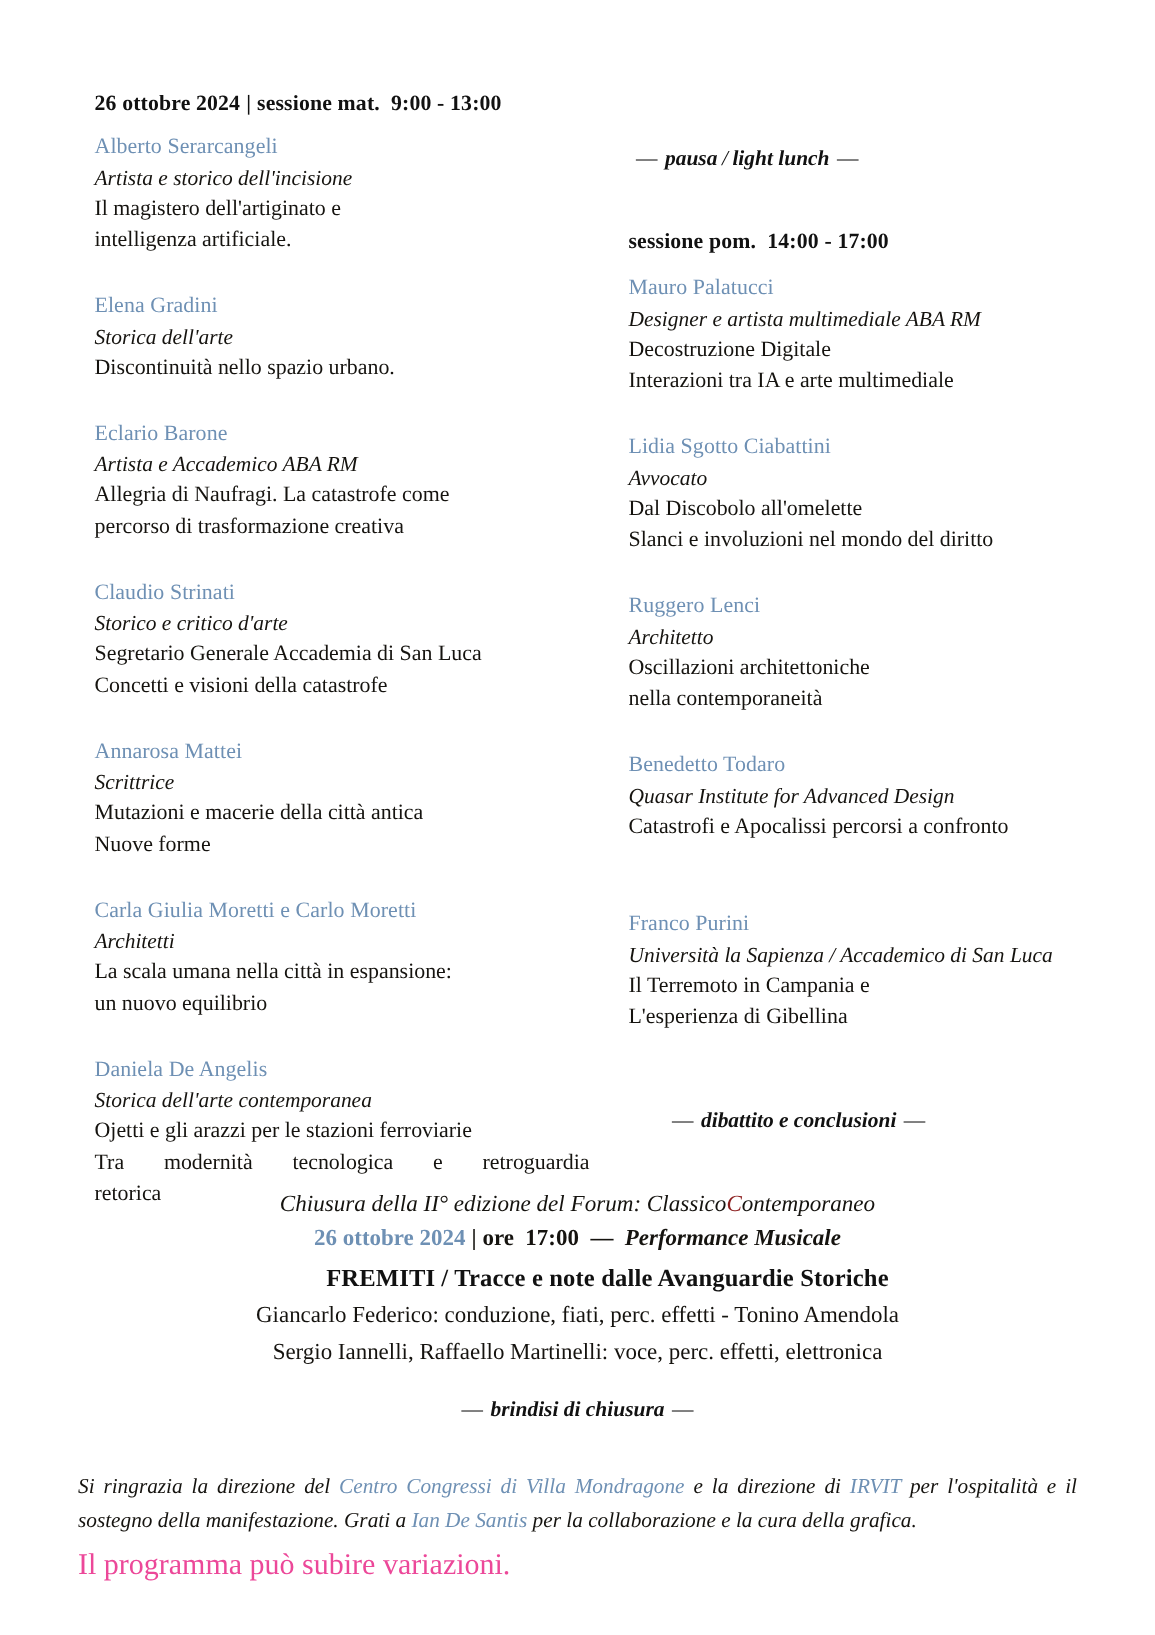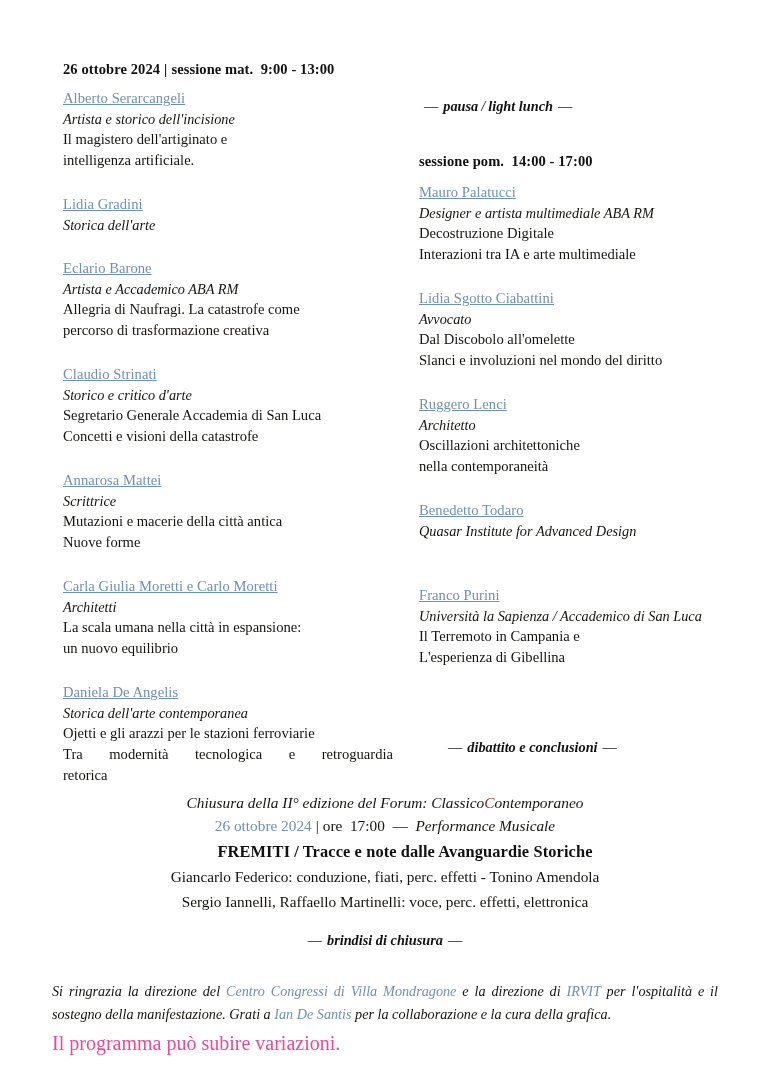--- a/index.html
+++ b/index.html
@@ -50,21 +50,20 @@
   }
 
   .entry {
     margin-bottom: 21px;
   }
   .entry-speaker {
     color: #6e90b4;
     font-size: 14.6px;
     line-height: 1.42;
     letter-spacing: 0.05px;
-    text-decoration: underline;
   }
   .entry-role {
     font-style: italic;
     font-size: 14.3px;
     line-height: 1.42;
     color: #15130f;
   }
   .entry-line {
     font-size: 14.6px;
     line-height: 1.44;
@@ -134,20 +133,21 @@
     color: #15130f;
   }
   .closing-line1 .hl-red {
     color: #8c1f1f;
     font-style: italic;
   }
   .closing-line2 {
     font-size: 15.3px;
     line-height: 1.62;
     color: #15130f;
+    font-weight: bold;
   }
   .closing-line2 .date-blue {
     color: #6e90b4;
   }
   .closing-line2 .pipe {
     padding: 0 4px;
   }
   .closing-line2 .ital {
     font-style: italic;
   }
@@ -223,22 +223,23 @@
   <div class="col-left">
 
     <div class="entry" style="margin-bottom:23px">
       <div class="entry-speaker">Alberto Serarcangeli</div>
       <div class="entry-role">Artista e storico dell'incisione</div>
       <div class="entry-line">Il magistero dell'artiginato e</div>
       <div class="entry-line">intelligenza artificiale.</div>
     </div>
 
     <div class="entry" style="margin-bottom:23px">
-      <div class="entry-speaker">Lidia Gradini</div>
+      <div class="entry-speaker">Elena Gradini</div>
       <div class="entry-role">Storica dell'arte</div>
+      <div class="entry-line">Discontinuità nello spazio urbano.</div>
     </div>
 
     <div class="entry" style="margin-bottom:23px">
       <div class="entry-speaker">Eclario Barone</div>
       <div class="entry-role">Artista e Accademico ABA RM</div>
       <div class="entry-line">Allegria di Naufragi. La catastrofe come</div>
       <div class="entry-line">percorso di trasformazione creativa</div>
     </div>
 
     <div class="entry" style="margin-bottom:23px">
@@ -291,20 +292,21 @@
     <div class="entry" style="margin-bottom:23px">
       <div class="entry-speaker">Ruggero Lenci</div>
       <div class="entry-role">Architetto</div>
       <div class="entry-line">Oscillazioni architettoniche</div>
       <div class="entry-line">nella contemporaneità</div>
     </div>
 
     <div class="entry" style="margin-bottom:44px">
       <div class="entry-speaker">Benedetto Todaro</div>
       <div class="entry-role">Quasar Institute for Advanced Design</div>
+      <div class="entry-line">Catastrofi e Apocalissi percorsi a confronto</div>
     </div>
 
     <div class="entry" style="margin-bottom:0">
       <div class="entry-speaker">Franco Purini</div>
       <div class="entry-role">Università la Sapienza / Accademico di San Luca</div>
       <div class="entry-line">Il Terremoto in Campania e</div>
       <div class="entry-line">L'esperienza di Gibellina</div>
     </div>
 
   </div>

